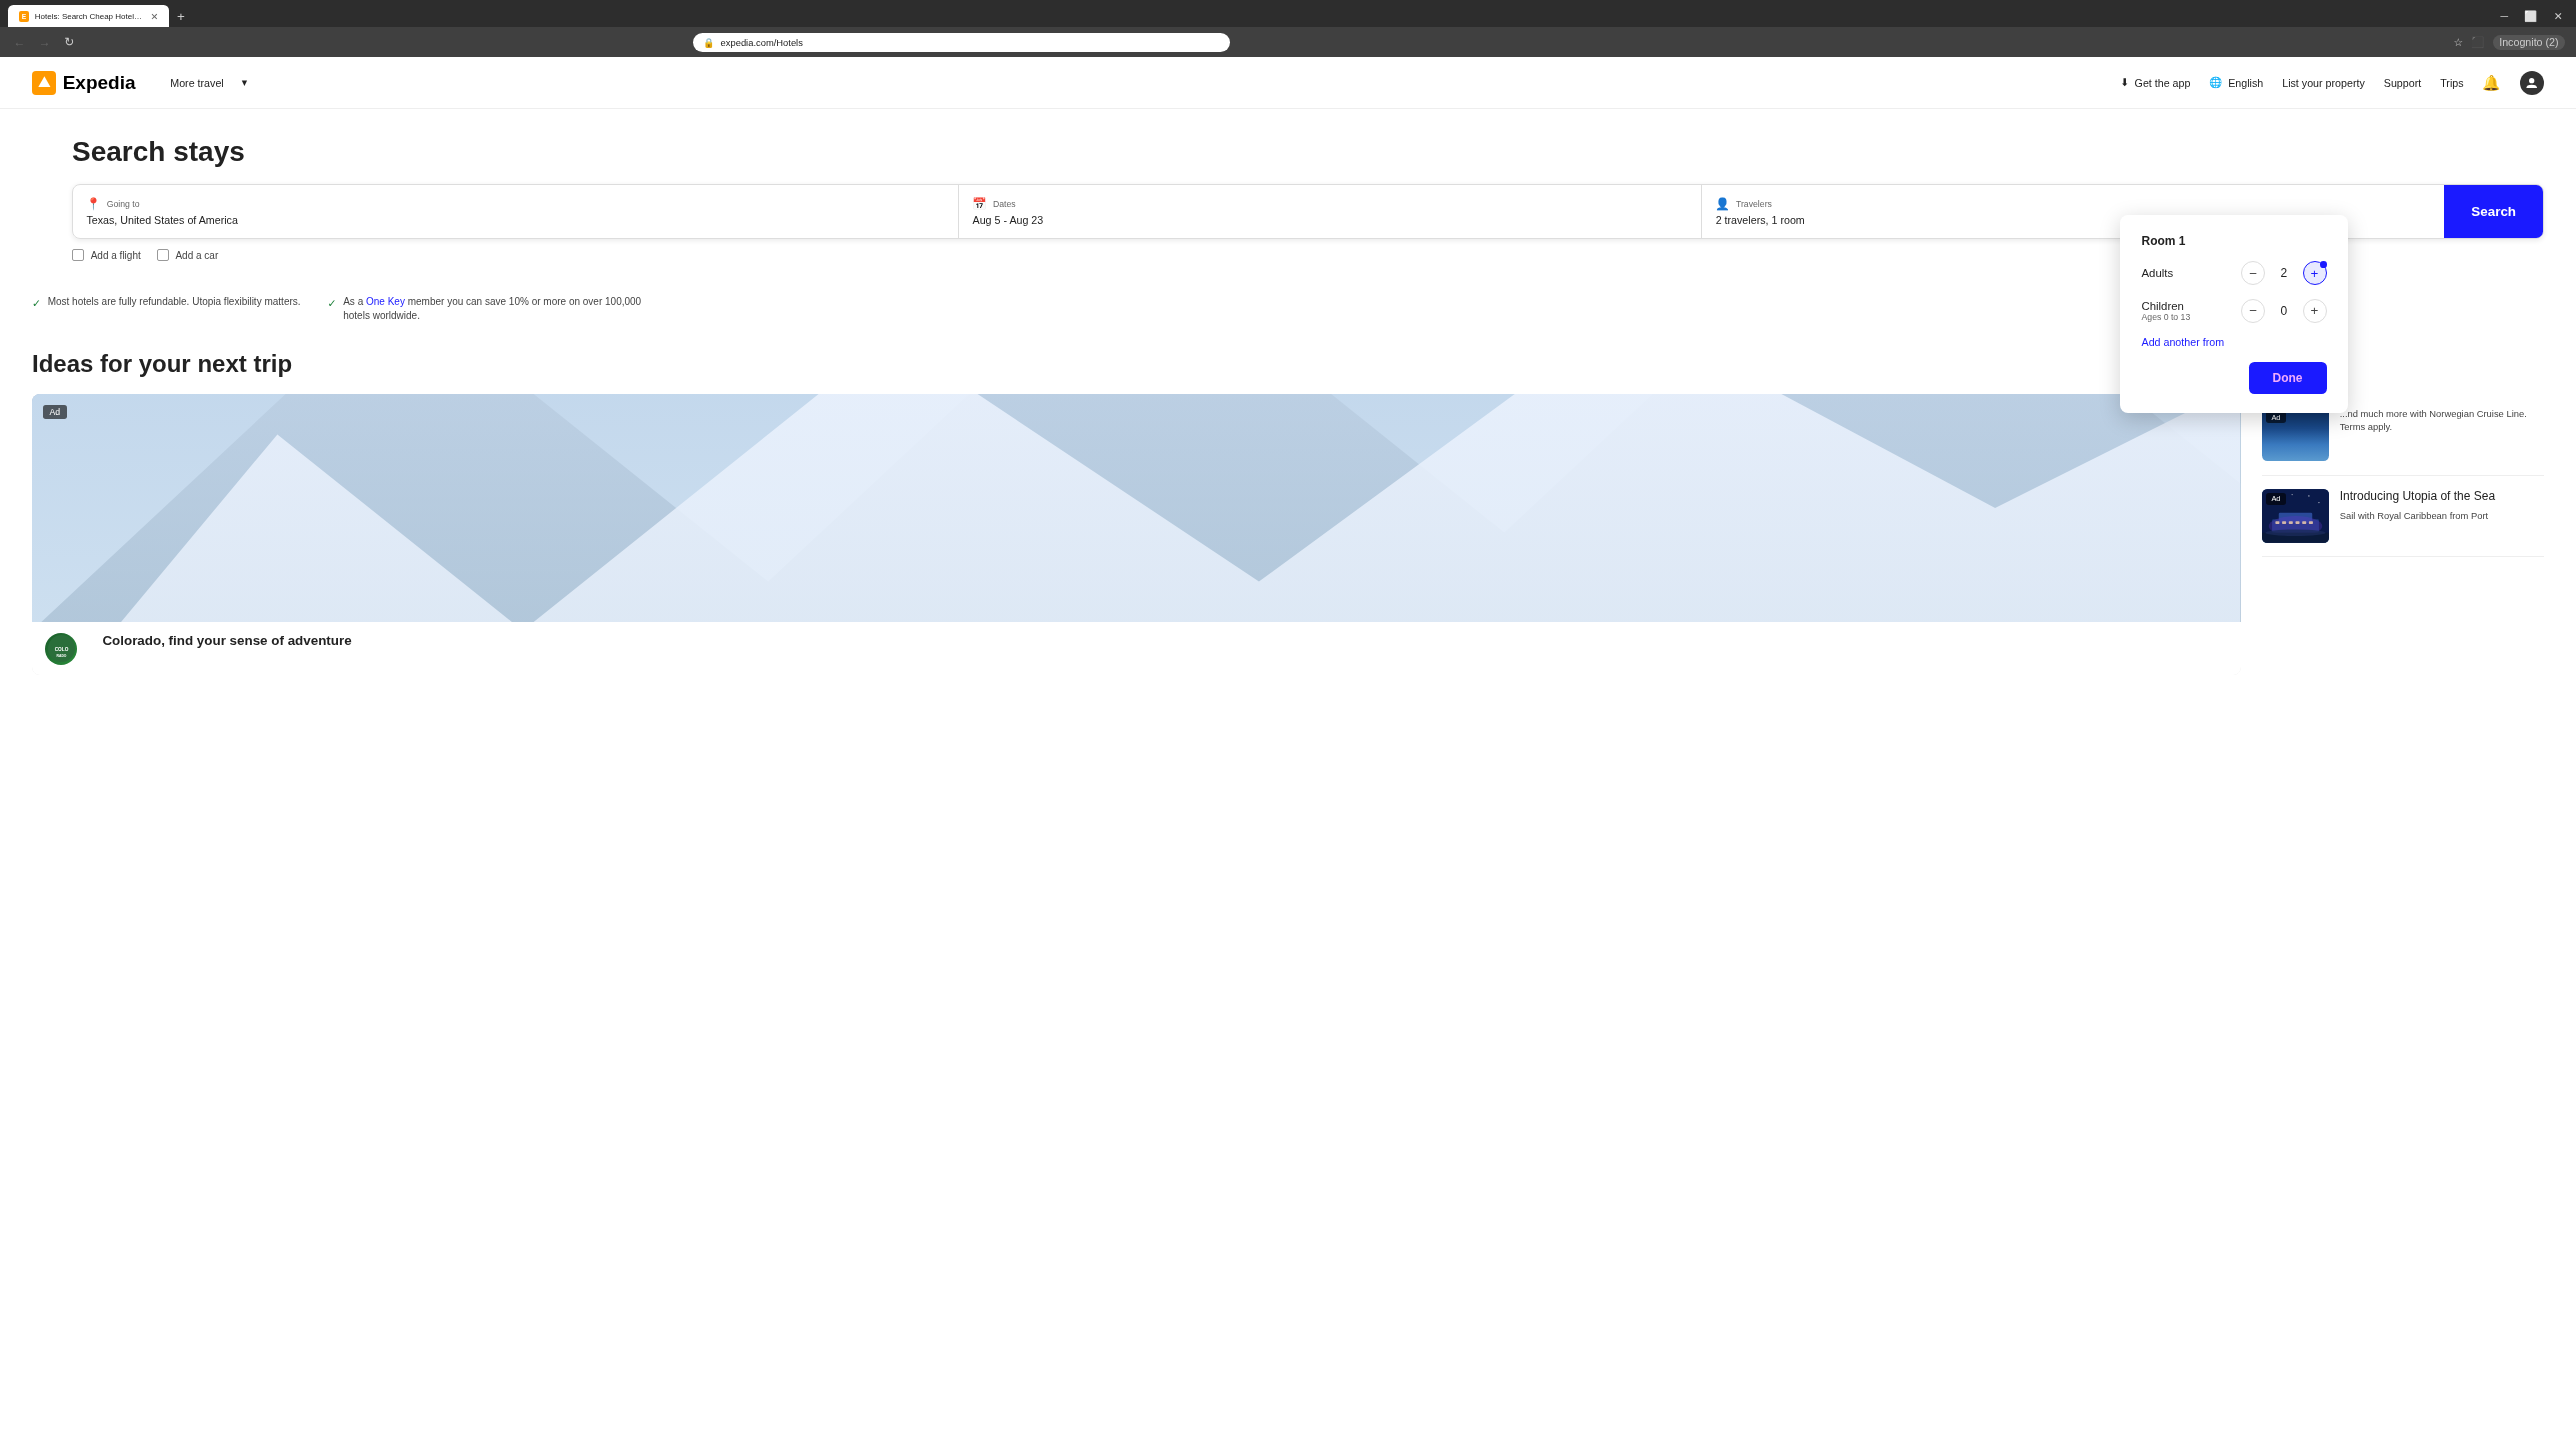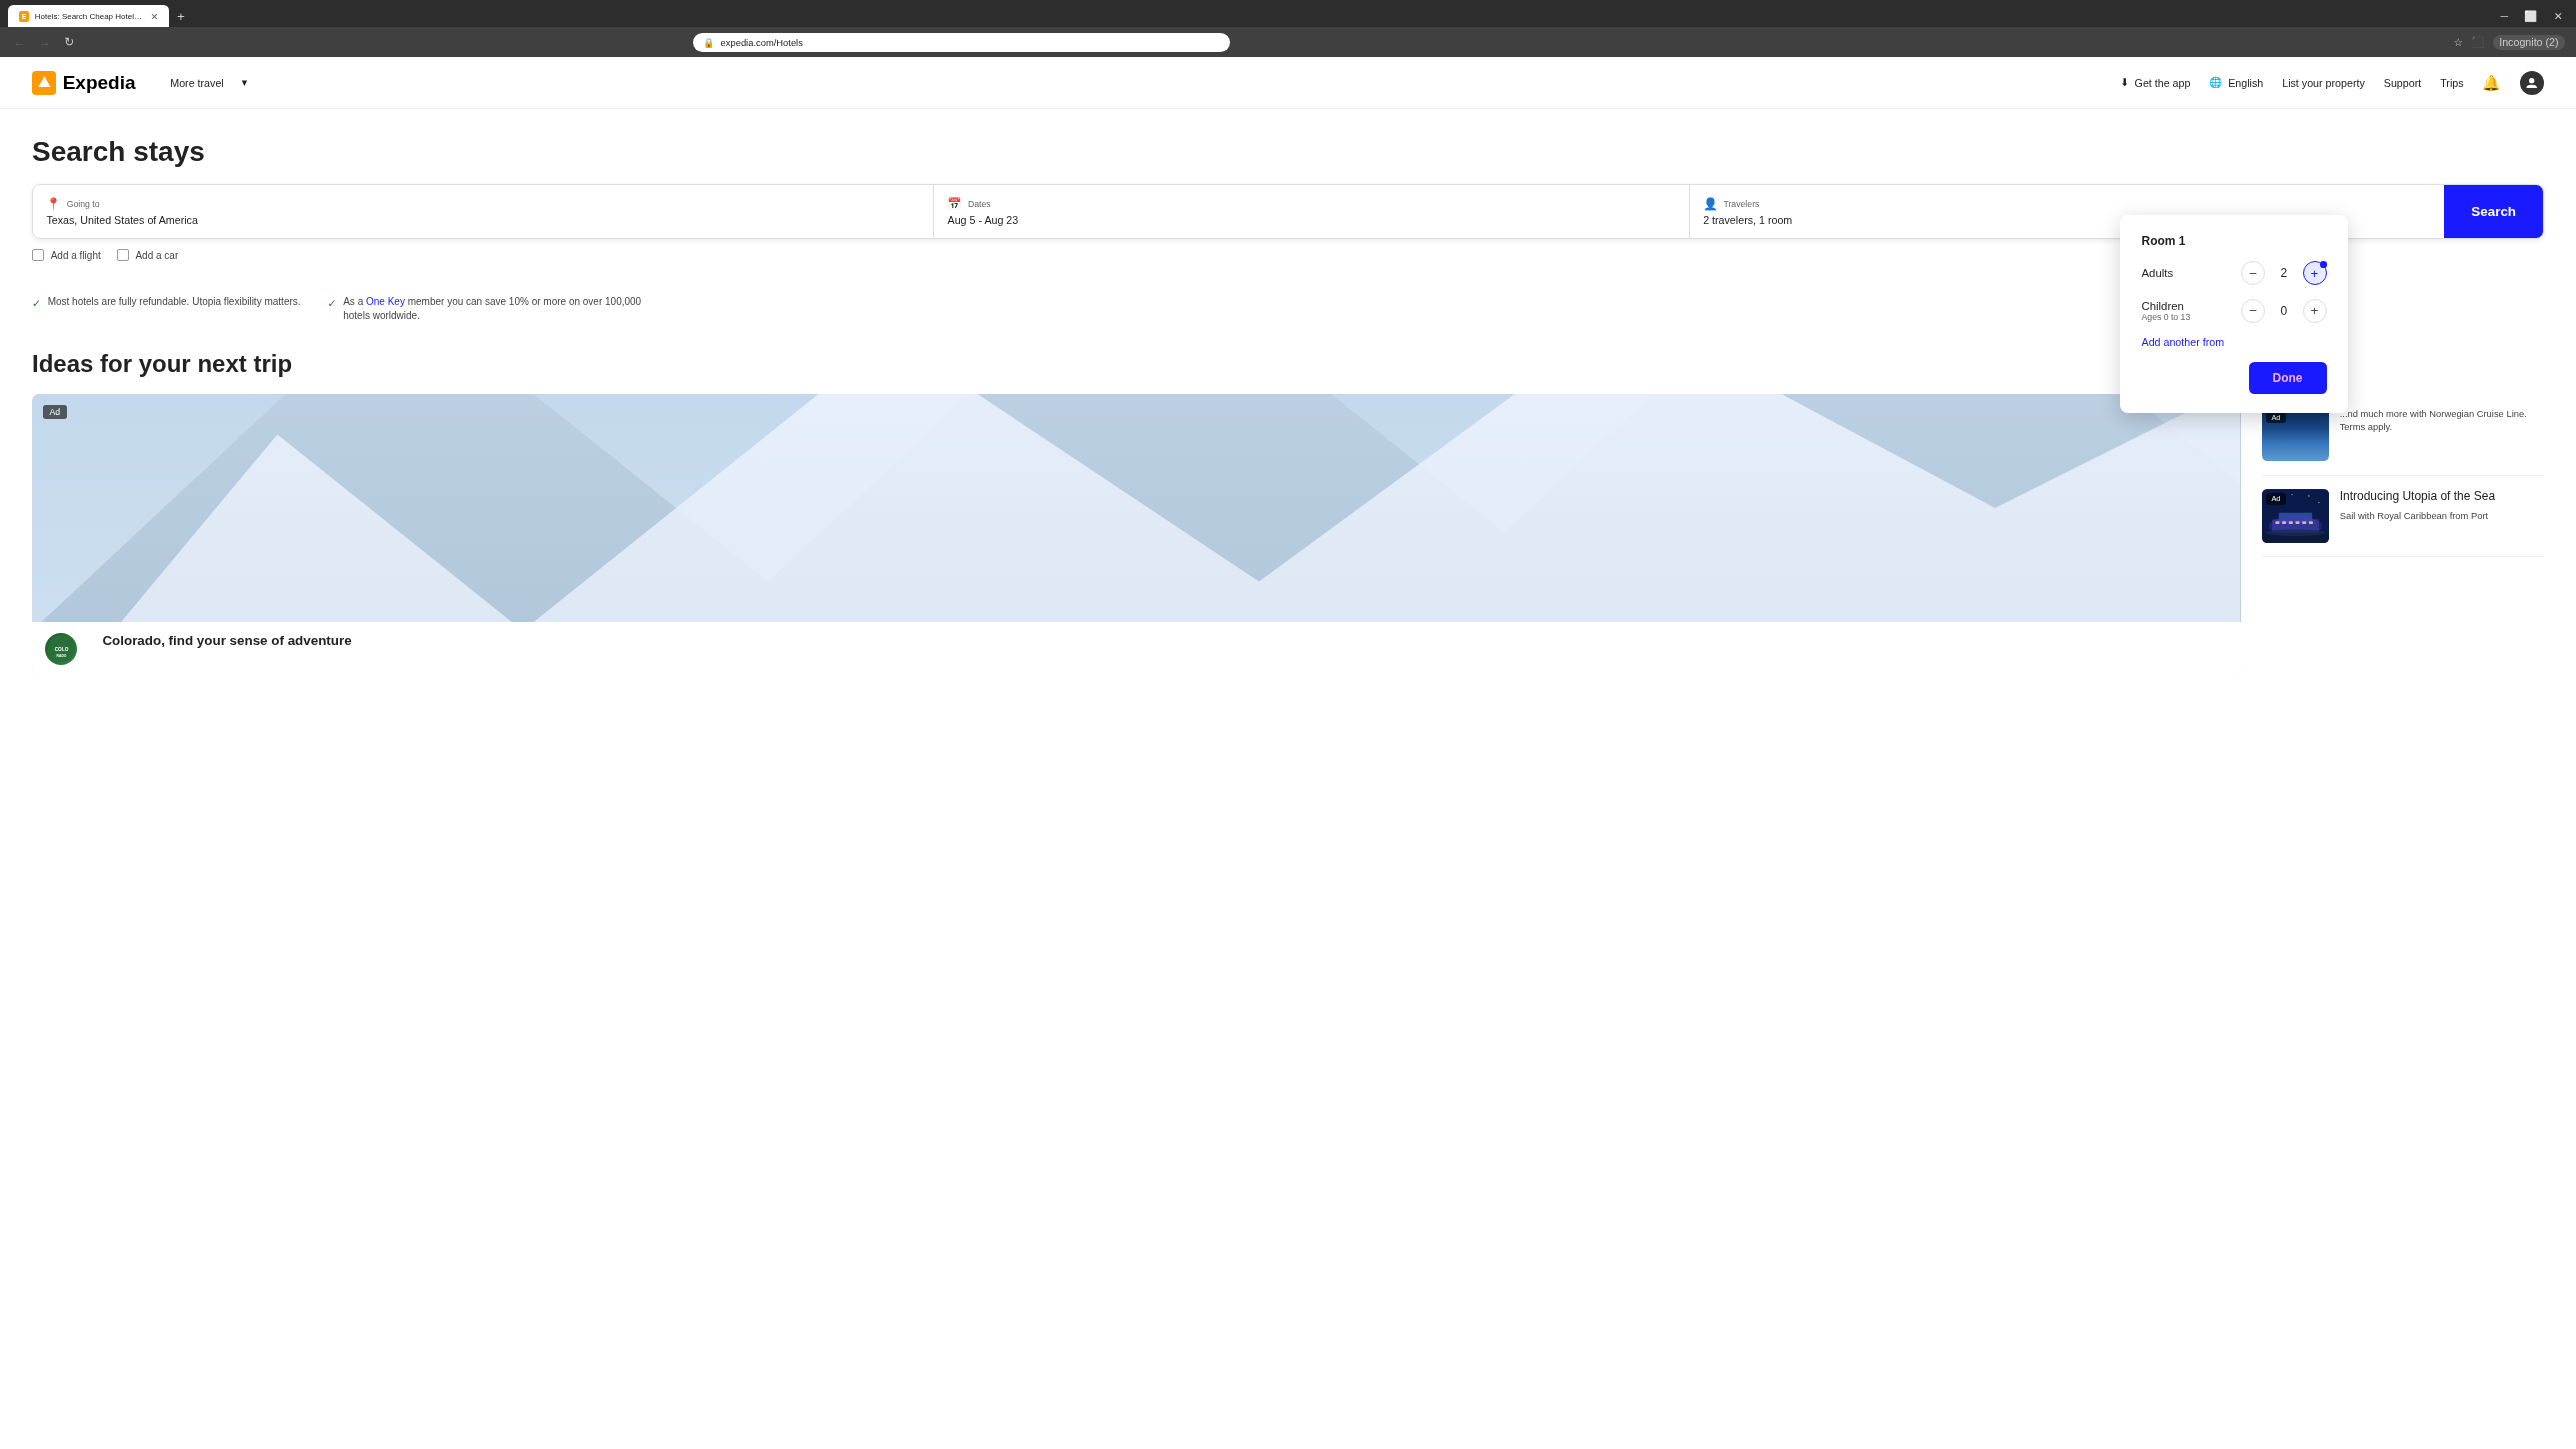--- a/index.html
+++ b/index.html
@@ -92,21 +92,21 @@
     .logo { display: flex; align-items: center; gap: 6.7px; font-size: 19px; font-weight: bold; color: #000; }
     .logo-icon { background: #f90; color: #fff; width: 24px; height: 24px; border-radius: 4px; display: flex; align-items: center; justify-content: center; font-size: 12px; font-weight: bold; }
     .more-travel { display: flex; align-items: center; gap: 18px; font-size: 10.7px; cursor: pointer; color: #222; padding: 5.4px 8px; margin-left: 10.7px; }
     .header-right { margin-left: auto; display: flex; align-items: center; gap: 19px; }
     .header-link { display: flex; align-items: center; gap: 5.4px; font-size: 10.7px; color: #222; cursor: pointer; text-decoration: none; }
     .get-app-btn { display: flex; align-items: center; gap: 5.4px; font-size: 10.7px; color: #222; cursor: pointer; }
     .bell-icon { font-size: 14.8px; cursor: pointer; color: #222; }
     .user-icon { width: 24px; height: 24px; border-radius: 50%; background: #333; display: flex; align-items: center; justify-content: center; color: #fff; font-size: 12px; cursor: pointer; }
 
     
-    .search-section { padding: 27px 32px 20px; }
+    .search-section { padding: 27px 32px 20px; margin-left: 40px; }
     .search-title { font-size: 28px; font-weight: bold; color: #222; margin-bottom: 16px; }
     .search-bar {
       display: flex;
       gap: 0;
       border: 1.3px solid #ddd;
       border-radius: 8px;
       overflow: visible;
       box-shadow: 0 1.3px 5.4px rgba(0,0,0,0.08);
     }
     .search-field {

